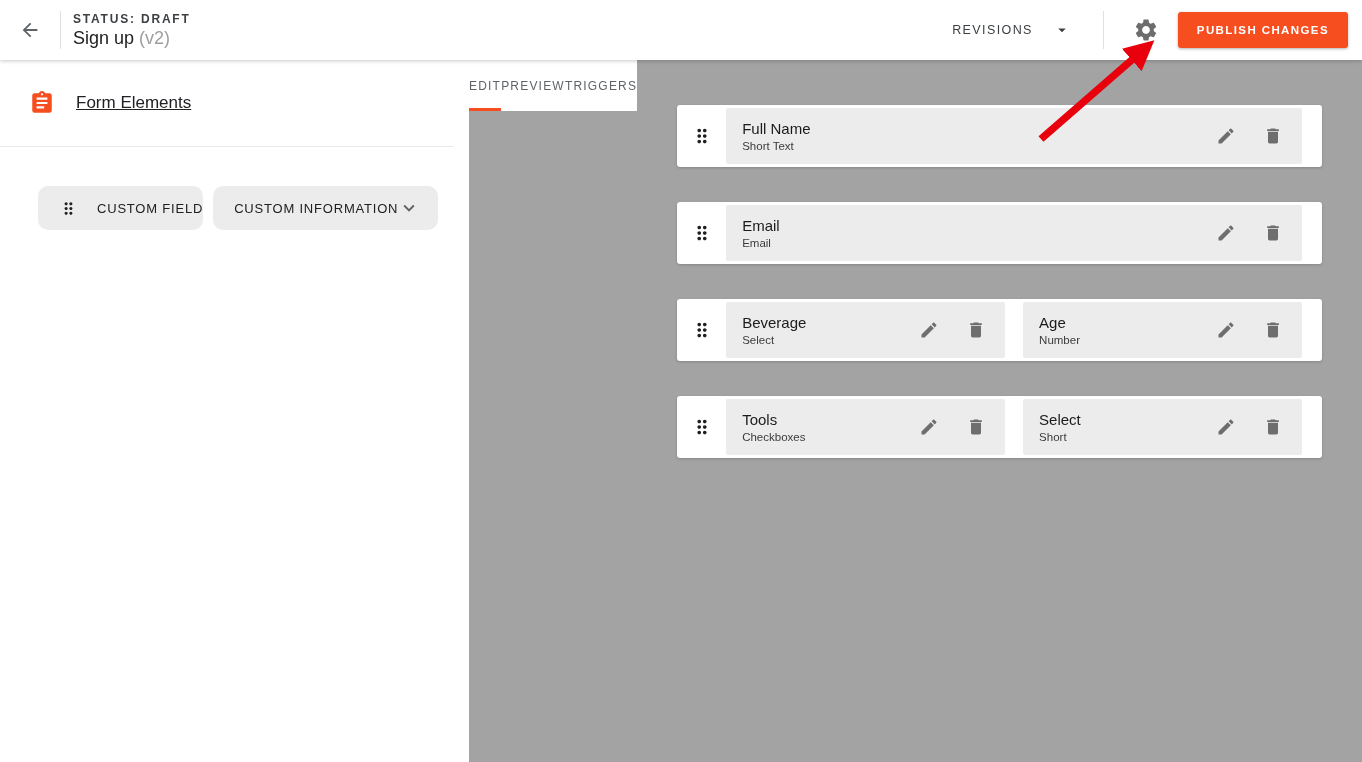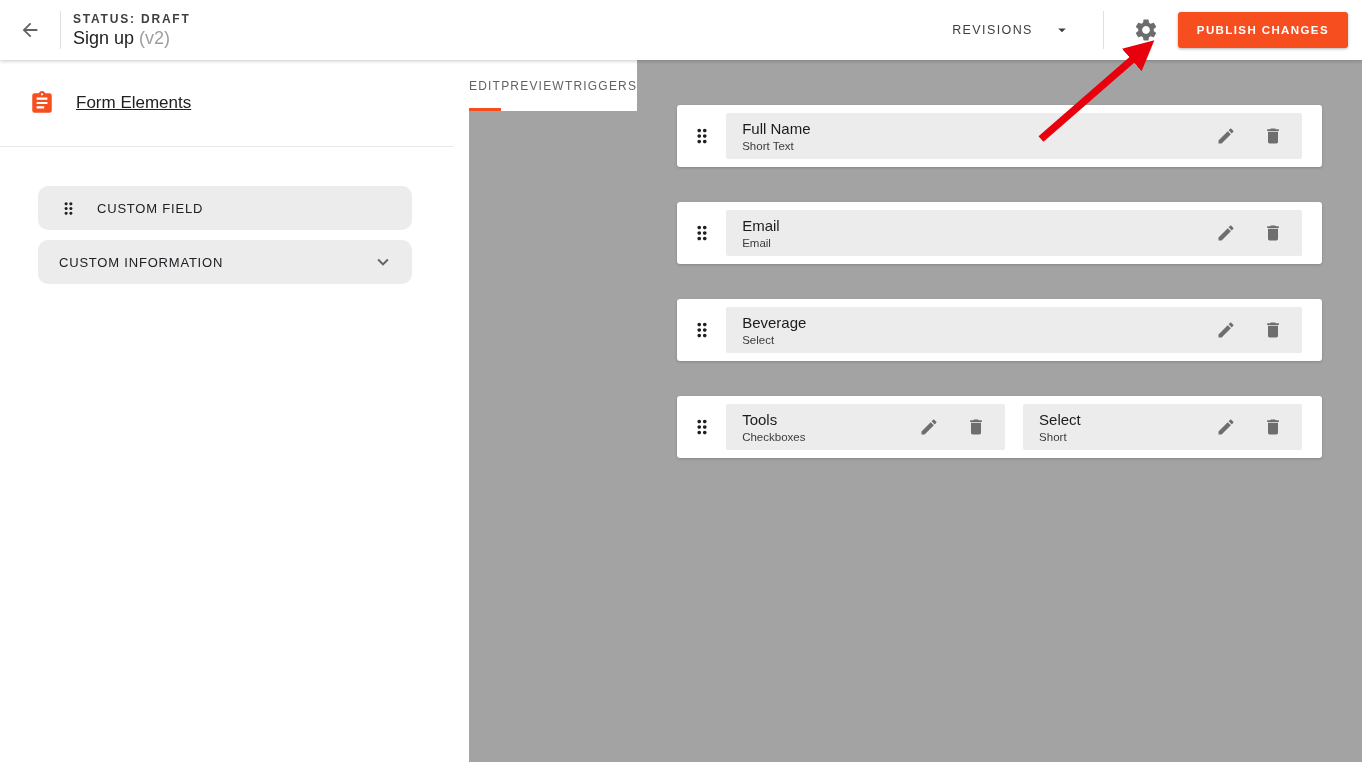--- a/index.html
+++ b/index.html
@@ -53,21 +53,21 @@
 
   
   .content { display: flex; height: 702px; }
   .sidebar { width: 453px; flex: none; background: #fff; }
   .sidebar-header {
     height: 87px; border-bottom: 1px solid #e8e8e8;
     display: flex; align-items: center; gap: 21px; padding-left: 29px; text-decoration: underline;
   }
   .sidebar-header .icon { color: #f74e20; }
   .sidebar-title { font-size: 17px; color: #202124; }
-  .sidebar-items { padding: 39px 41px 0 38px; display: flex; flex-direction: column; gap: 10px; }
+  .sidebar-items { padding: 39px 41px 0 38px; display: flex; flex-direction: row; gap: 10px; }
   .pill {
     height: 44px; background: #ececec; border-radius: 10px;
     display: flex; align-items: center; cursor: pointer;
     font-size: 13px; letter-spacing: 0.8px; color: #202124;
   }
   .pill .pill-label { white-space: nowrap; }
   .pill-draggable { padding-left: 21px; gap: 19px; }
   .pill-draggable .icon { color: #1f1f1f; }
   .pill-expandable { padding: 0 18px 0 21px; justify-content: space-between; }
   .pill-expandable .icon { color: #5f6368; }
@@ -89,21 +89,21 @@
     box-shadow: 0 1px 3px rgba(0,0,0,0.18);
     display: flex; align-items: center;
     padding-right: 20px; margin-bottom: 35px;
   }
   .row-handle {
     width: 49px; flex: none; border: none; background: none; cursor: grab;
     display: flex; align-items: center; justify-content: center; color: #1f1f1f;
   }
   .boxes { flex: 1; display: flex; gap: 18px; min-width: 0; }
   .field-box {
-    flex: 1; min-width: 0; background: #ececec; border-radius: 2px; height: 46px;
+    flex: 1; min-width: 0; background: #ececec; border-radius: 2px; height: 56px;
     display: flex; align-items: center; padding: 0 12px 0 16px;
   }
   .field-text { flex: 1; min-width: 0; }
   .field-name { font-size: 15px; color: #1b1b1b; line-height: 1.25; }
   .field-type { font-size: 11.5px; color: #3c3c3c; margin-top: 1px; }
   .field-actions { display: flex; align-items: center; gap: 13px; }
   .action-btn {
     background: none; border: none; cursor: pointer;
     width: 34px; height: 34px; color: #6e6e6e;
     display: flex; align-items: center; justify-content: center;
@@ -278,20 +278,42 @@
                 </button>
               <button class="action-btn">
                   <span class="icon">
                     <svg width="20" height="20" viewBox="0 0 24 24" fill="currentColor">
                       <path d="M6 19c0 1.1.9 2 2 2h8c1.1 0 2-.9 2-2V7H6v12zM19 4h-3.5l-1-1h-5l-1 1H5v2h14V4z"></path>
                     </svg>
                   </span>
                 </button>
             </div>
           </div>
+          <div class="field-box">
+            <div class="field-text">
+              <div class="field-name">Age</div>
+              <div class="field-type">Number</div>
+            </div>
+            <div class="field-actions">
+              <button class="action-btn">
+                  <span class="icon">
+                    <svg width="20" height="20" viewBox="0 0 24 24" fill="currentColor">
+                      <path d="M3 17.25V21h3.75L17.81 9.94l-3.75-3.75L3 17.25zM20.71 7.04c.39-.39.39-1.02 0-1.41l-2.34-2.34c-.39-.39-1.02-.39-1.41 0l-1.83 1.83 3.75 3.75 1.83-1.83z"></path>
+                    </svg>
+                  </span>
+                </button>
+              <button class="action-btn">
+                  <span class="icon">
+                    <svg width="20" height="20" viewBox="0 0 24 24" fill="currentColor">
+                      <path d="M6 19c0 1.1.9 2 2 2h8c1.1 0 2-.9 2-2V7H6v12zM19 4h-3.5l-1-1h-5l-1 1H5v2h14V4z"></path>
+                    </svg>
+                  </span>
+                </button>
+            </div>
+          </div>
         </div>
       </div>
 
       <div class="field-row">
         <button class="row-handle">
           <svg width="22" height="22" viewBox="0 0 24 24" fill="currentColor">
               <path d="M11 18c0 1.1-.9 2-2 2s-2-.9-2-2 .9-2 2-2 2 .9 2 2zm-2-8c-1.1 0-2 .9-2 2s.9 2 2 2 2-.9 2-2-.9-2-2-2zm0-6c-1.1 0-2 .9-2 2s.9 2 2 2 2-.9 2-2-.9-2-2-2zm6 4c1.1 0 2-.9 2-2s-.9-2-2-2-2 .9-2 2 .9 2 2 2zm0 2c-1.1 0-2 .9-2 2s.9 2 2 2 2-.9 2-2-.9-2-2-2zm0 6c-1.1 0-2 .9-2 2s.9 2 2 2 2-.9 2-2-.9-2-2-2z"></path>
             </svg>
         </button>
         <div class="boxes">

